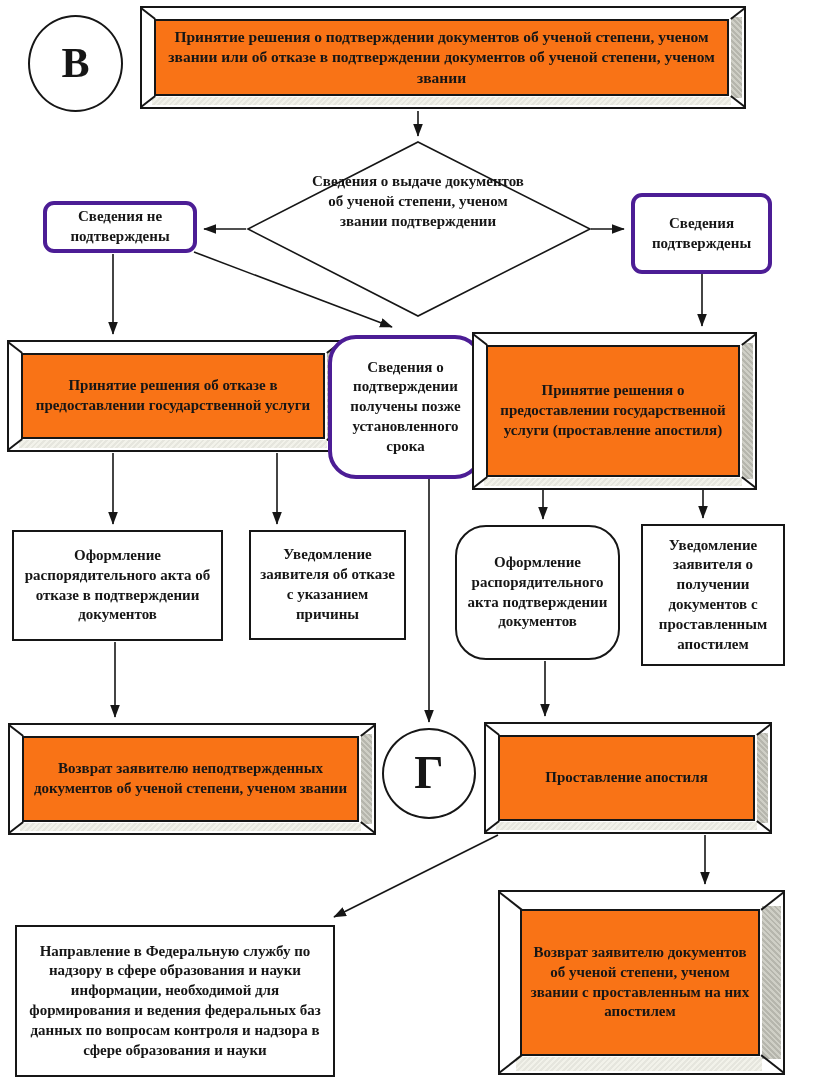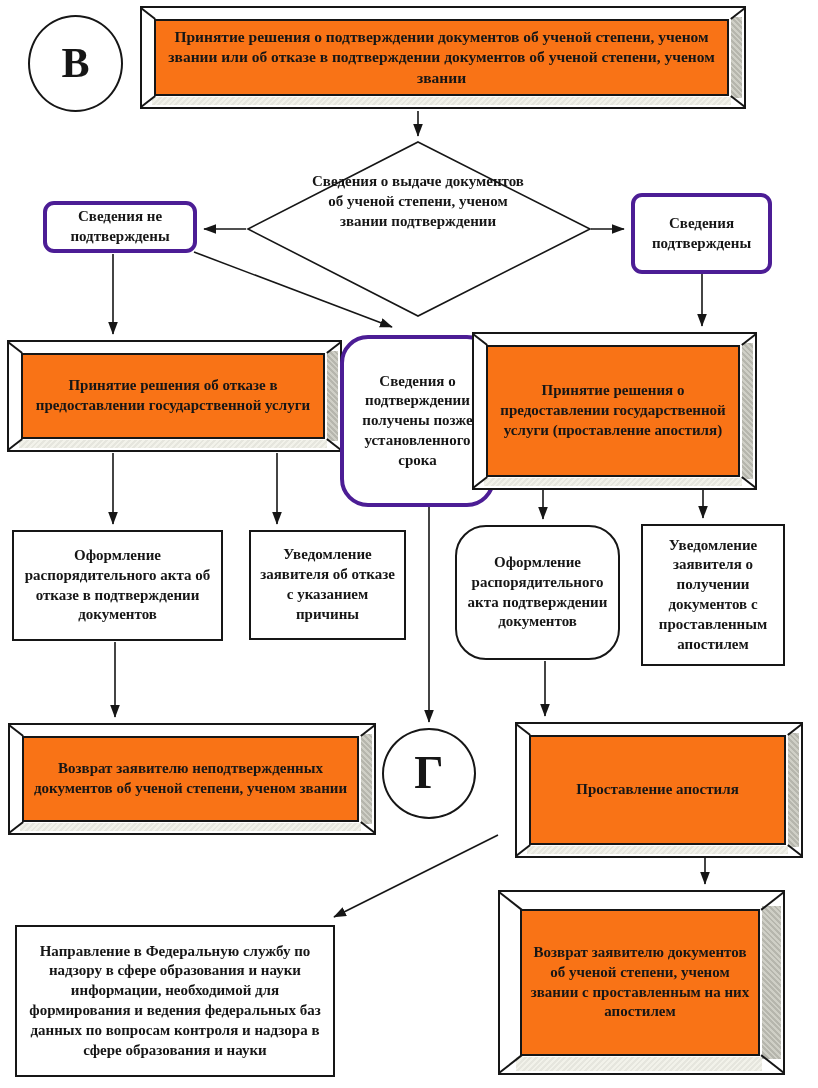--- a/index.html
+++ b/index.html
@@ -39,29 +39,29 @@
   
   .dtext{position:absolute;z-index:2;text-align:center;font-weight:bold;font-size:15px;line-height:1.33;}
 
   
   #n-b{left:28px;top:15px;width:95px;height:97px;}
   #n-top{left:140px;top:6px;width:606px;height:103px;font-size:15.5px;}
   #n-dtext{left:312px;top:172px;width:212px;}
   #n-notconf{left:43px;top:201px;width:154px;height:52px;}
   #n-conf{left:631px;top:193px;width:141px;height:81px;}
   #n-refuse{left:7px;top:340px;width:335px;height:112px;}
-  #n-late{left:340px;top:335px;width:155px;height:172px;}
+  #n-late{left:328px;top:335px;width:155px;height:144px;}
   #n-provide{left:472px;top:332px;width:285px;height:158px;}
   #n-actref{left:12px;top:530px;width:211px;height:111px;}
   #n-notifref{left:249px;top:530px;width:157px;height:110px;}
   #n-actconf{left:455px;top:525px;width:165px;height:135px;border-radius:31px;}
   #n-notifrec{left:641px;top:524px;width:144px;height:142px;}
   #n-retun{left:8px;top:723px;width:368px;height:112px;}
   #n-g{left:382px;top:728px;width:94px;height:91px;font-size:46px;}
-  #n-apost{left:515px;top:722px;width:288px;height:136px;}
+  #n-apost{left:484px;top:722px;width:288px;height:112px;}
   #n-send{left:15px;top:925px;width:320px;height:152px;}
   #n-retap{left:498px;top:890px;width:287px;height:185px;}
 </style>
 </head>
 <body>
 
 <div class="stage">
 
   <svg class="wires" width="818" height="1088" viewBox="0 0 818 1088">
     <defs>

